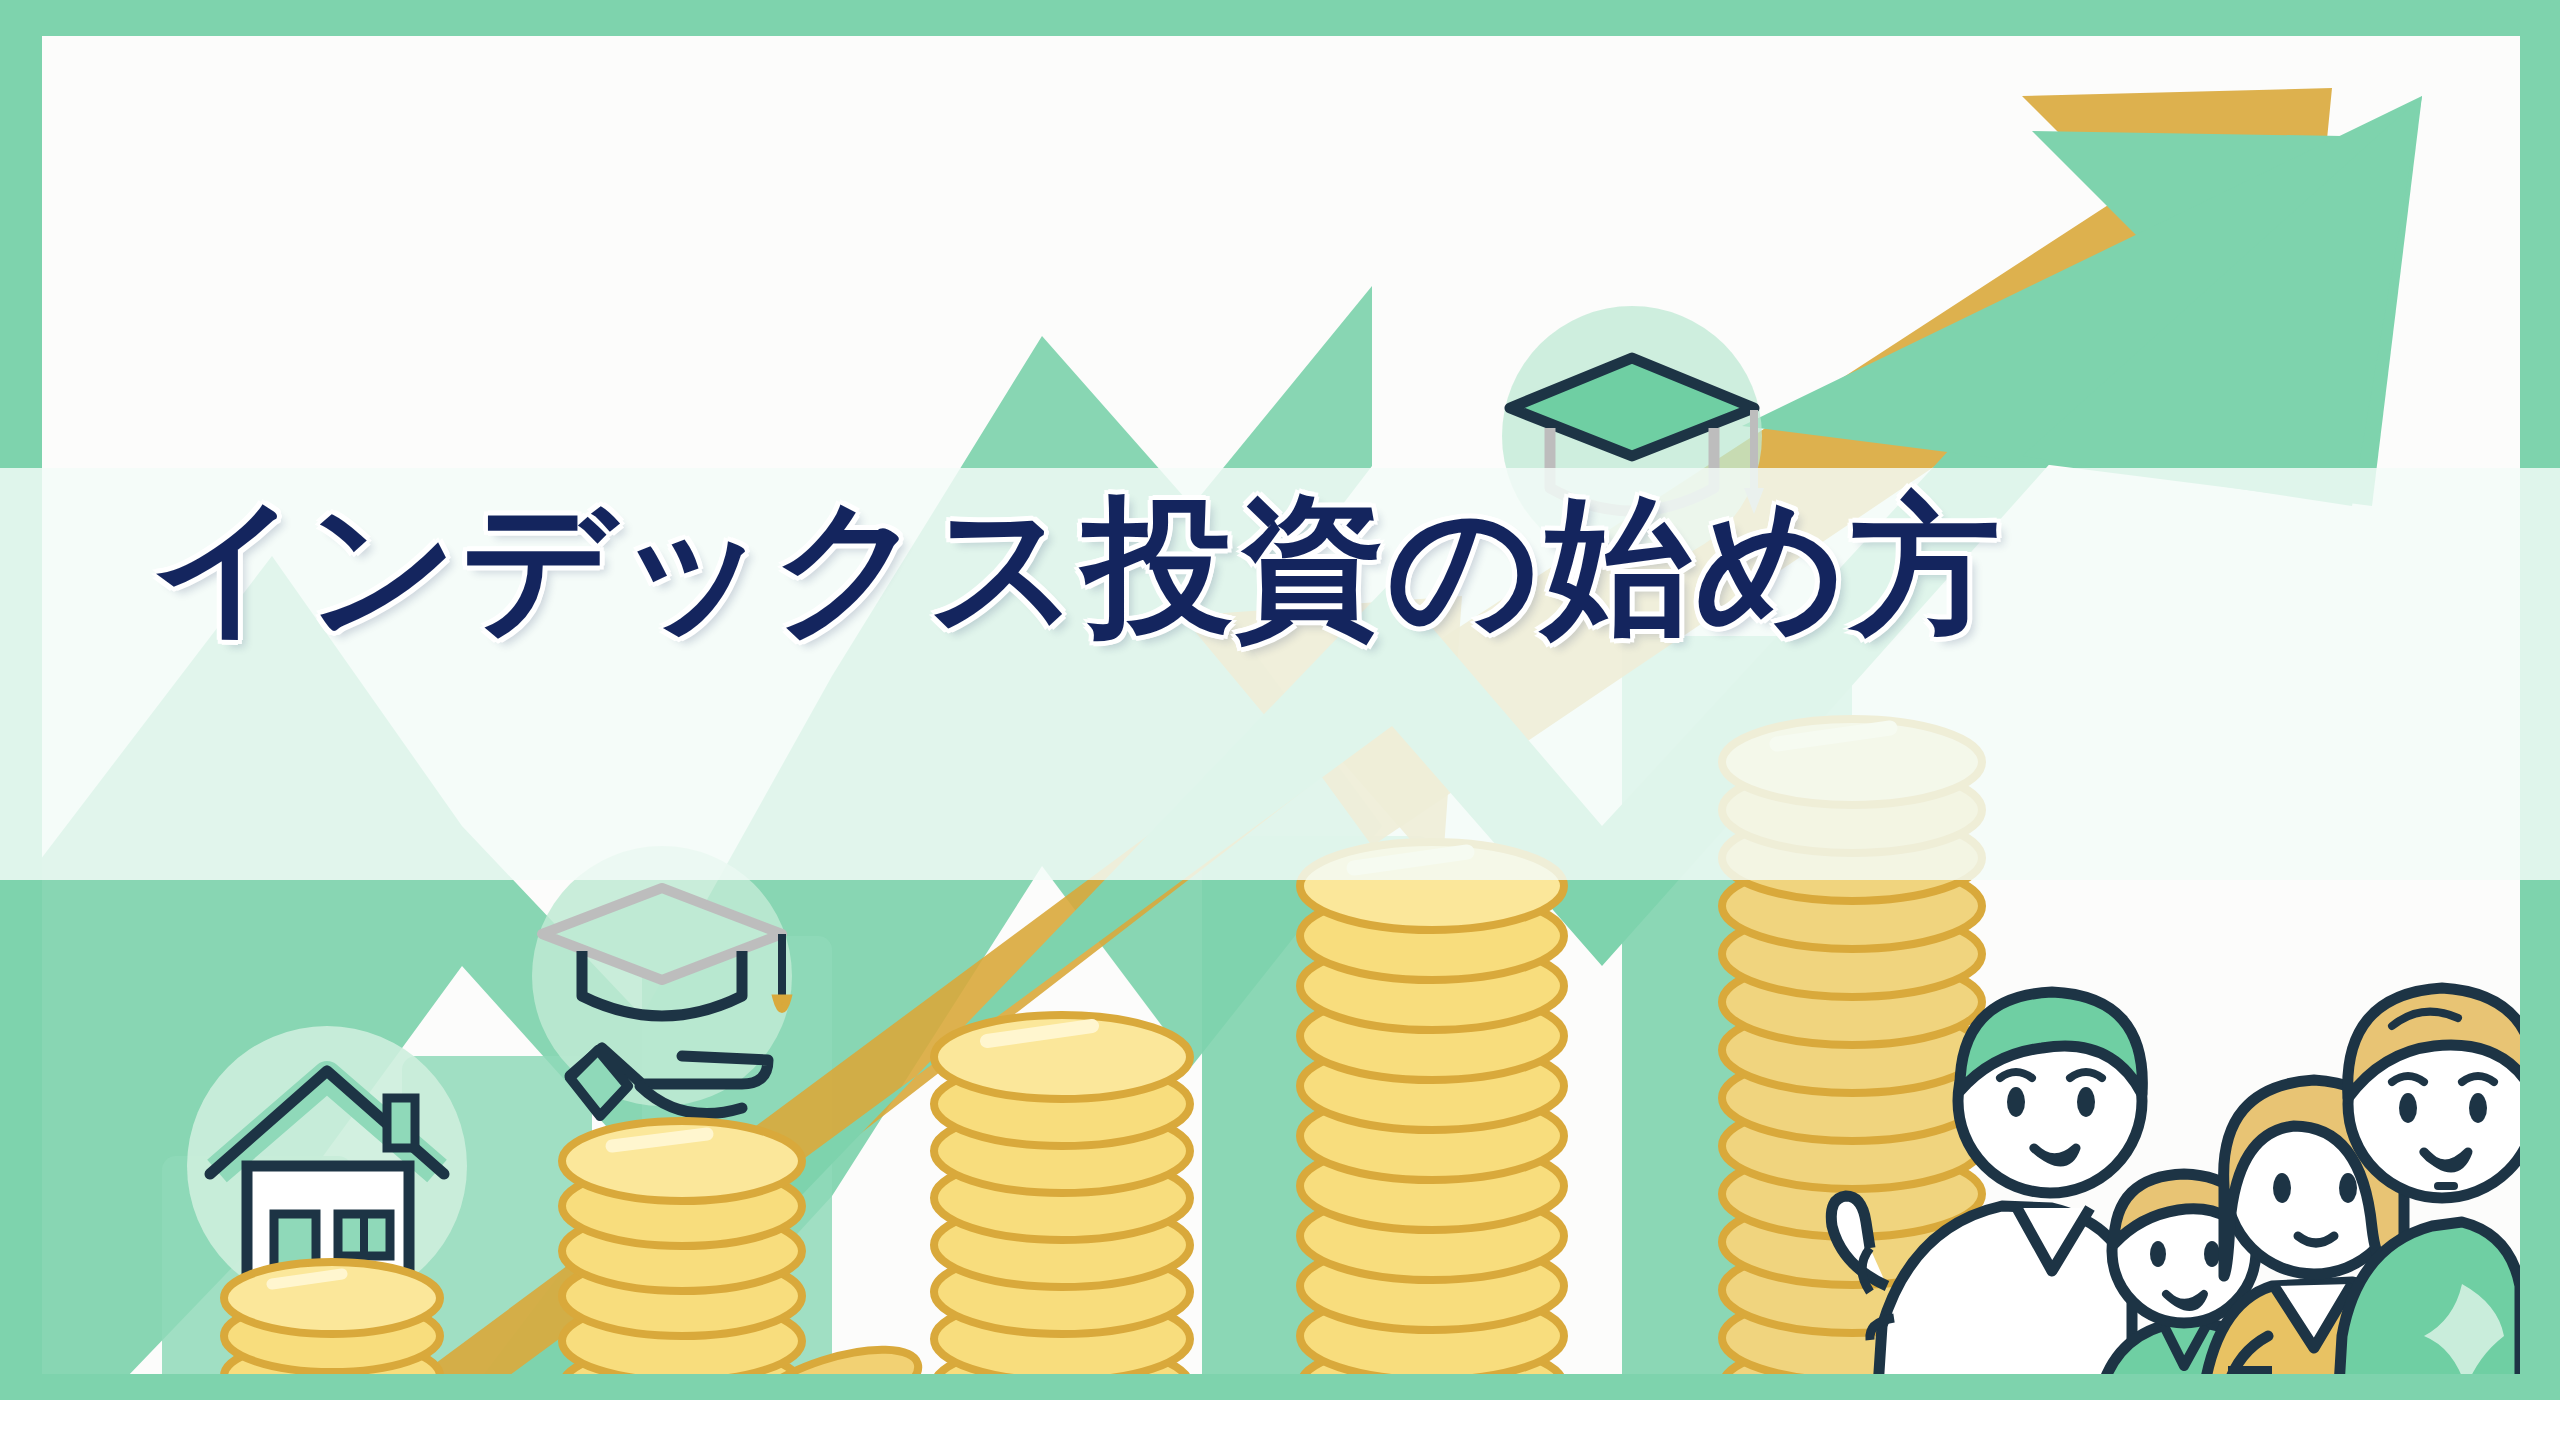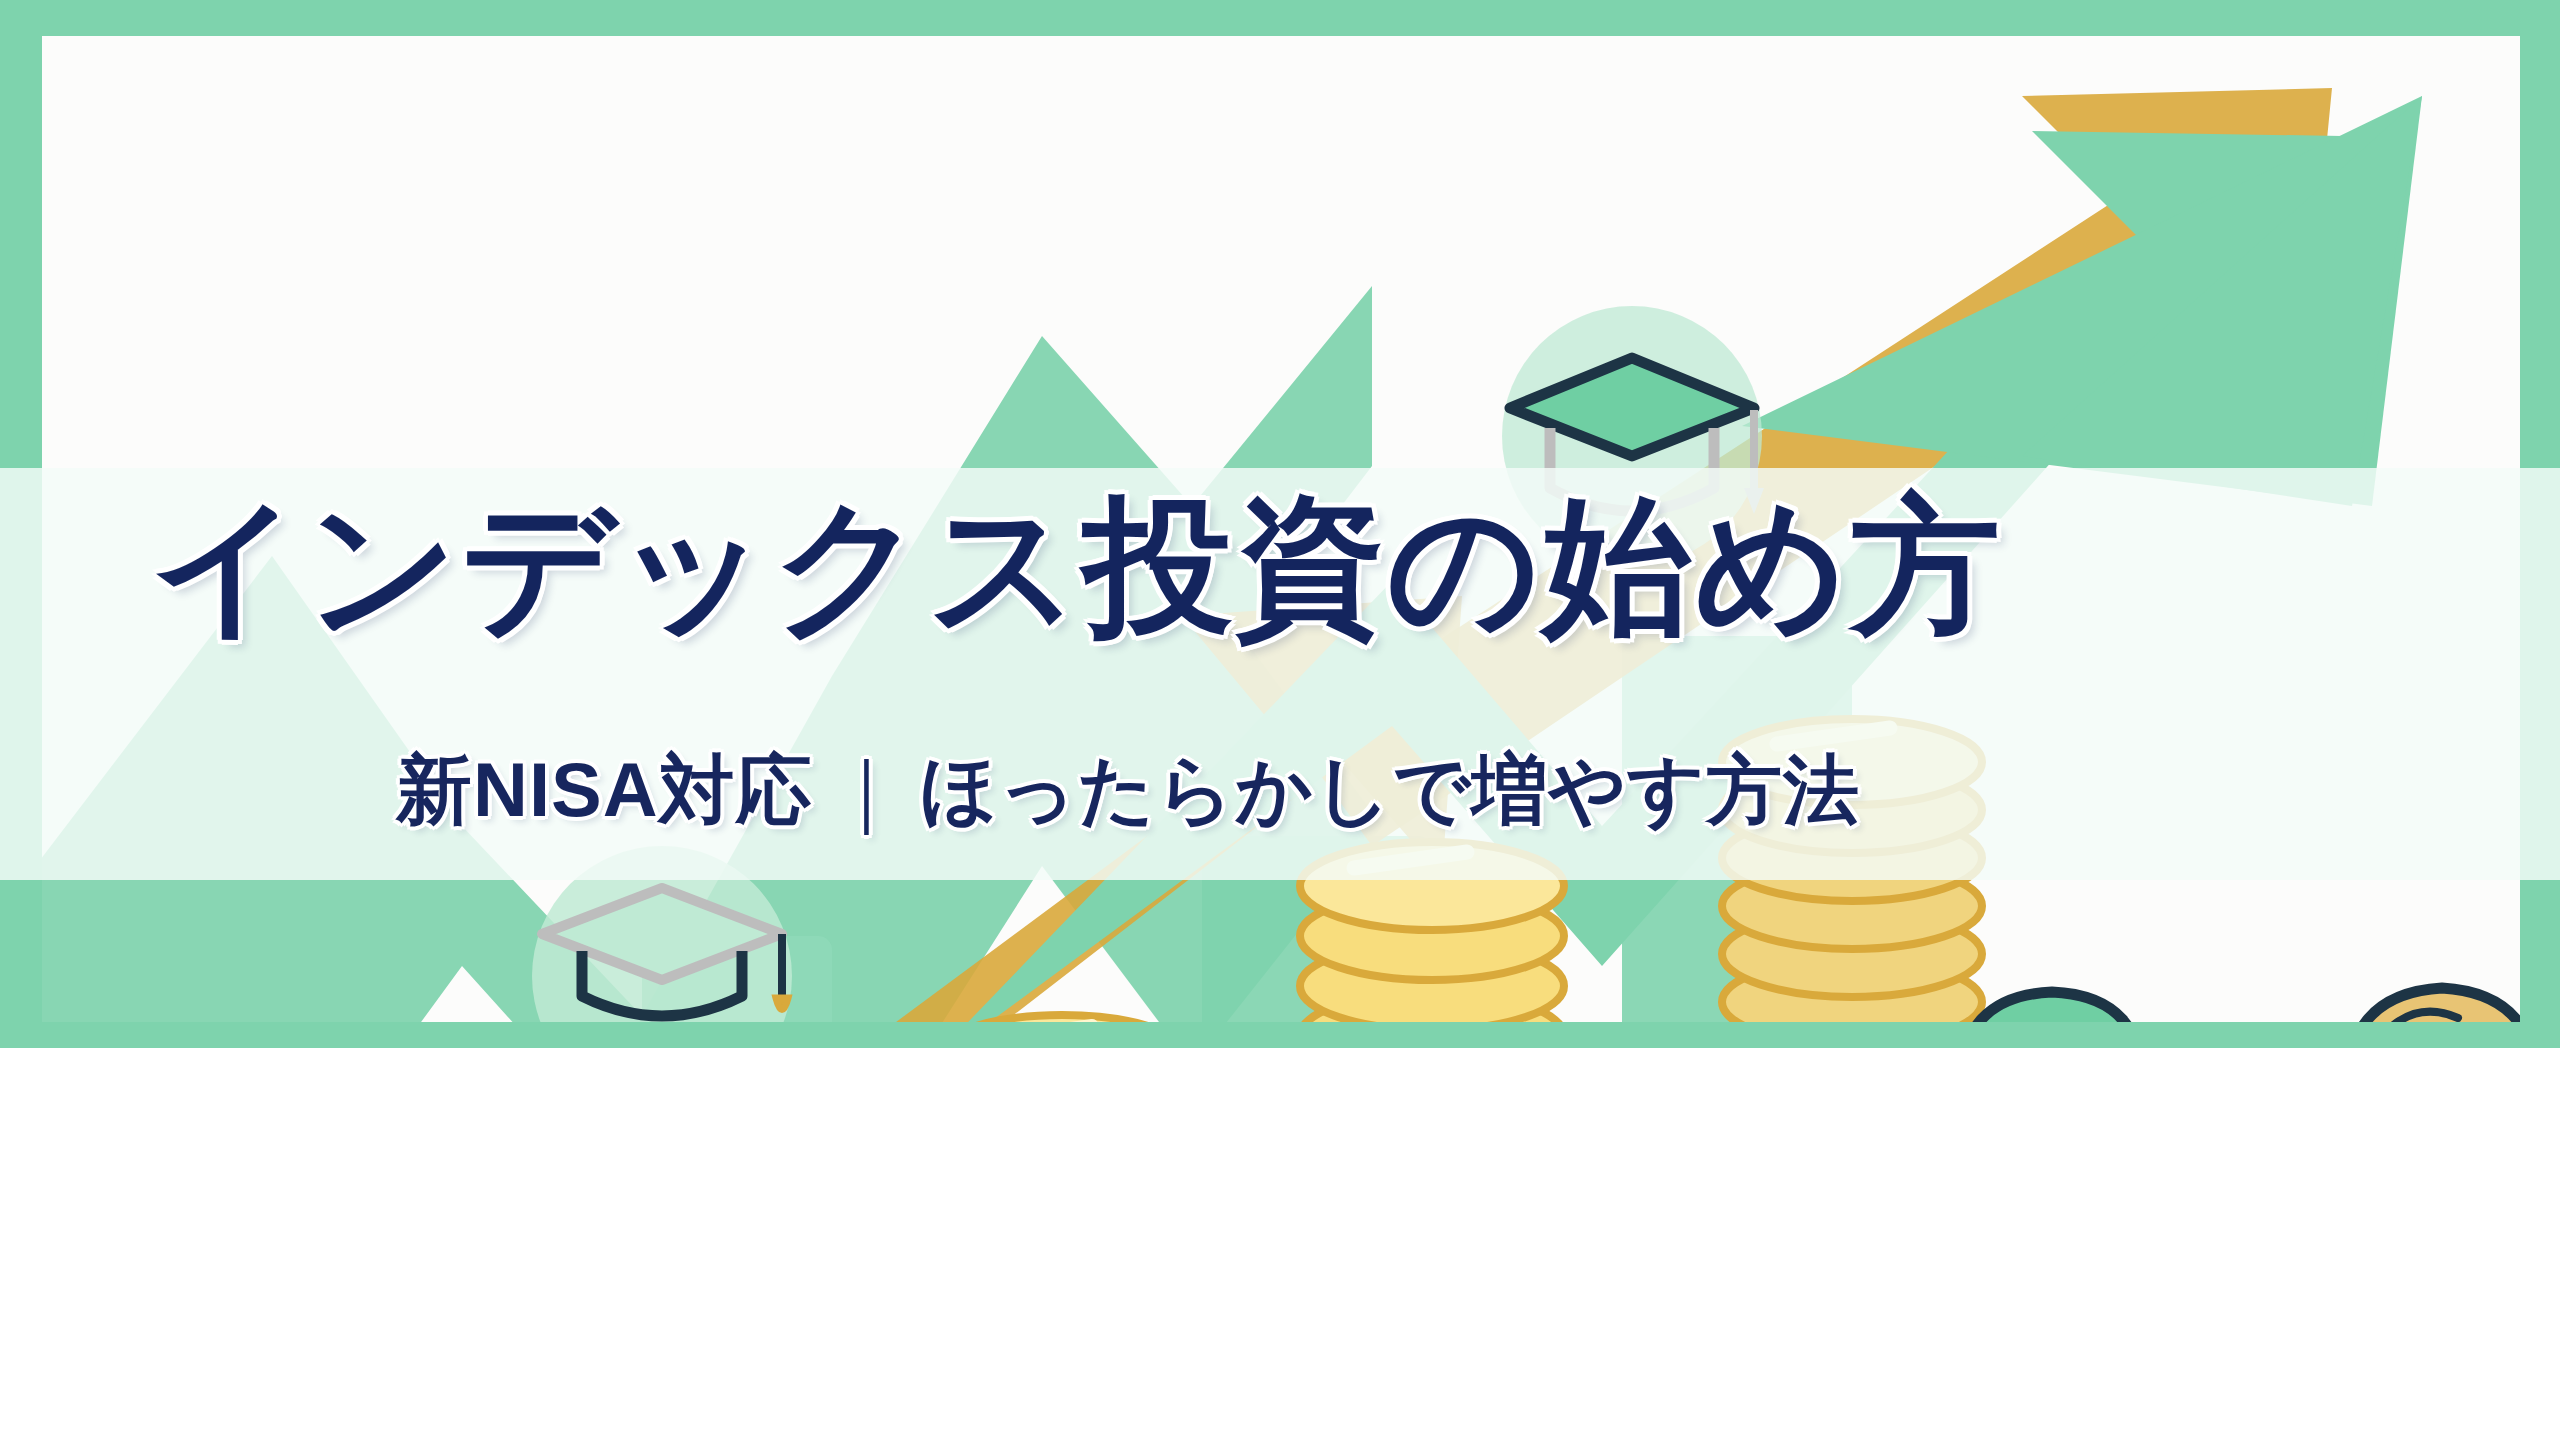--- a/index.html
+++ b/index.html
@@ -6,21 +6,21 @@
     margin: 0;
     padding: 0;
     background: #ffffff;
   }
   body {
     font-family: "Liberation Sans", "DejaVu Sans", sans-serif;
   }
   #stage {
     position: relative;
     width: 2560px;
-    height: 1048px;
+    height: 1400px;
     overflow: hidden;
     background: #ffffff;
   }
 
   
   .frame-band {
     position: absolute;
     background: #7ed3ad;
   }
   .frame-top    { left: 0;   top: 0;    width: 2560px; height: 36px; }
@@ -343,18 +343,15 @@
   <div class="light-band-green"></div>
   <div class="light-band"></div>
 
   <div class="frame-band frame-top"></div>
   <div class="frame-band frame-bottom"></div>
   <div class="frame-band frame-left"></div>
   <div class="frame-band frame-right"></div>
 
   <div class="text-layer">
     <div class="headline">インデックス投資の始め方</div>
-    <div class="subhead">
-      <span>新NISA対応</span><span class="divider">｜</span><span>ほったらかしで増やす方法</span>
-    </div>
   </div>
 
 </div>
 
 </body></html>

